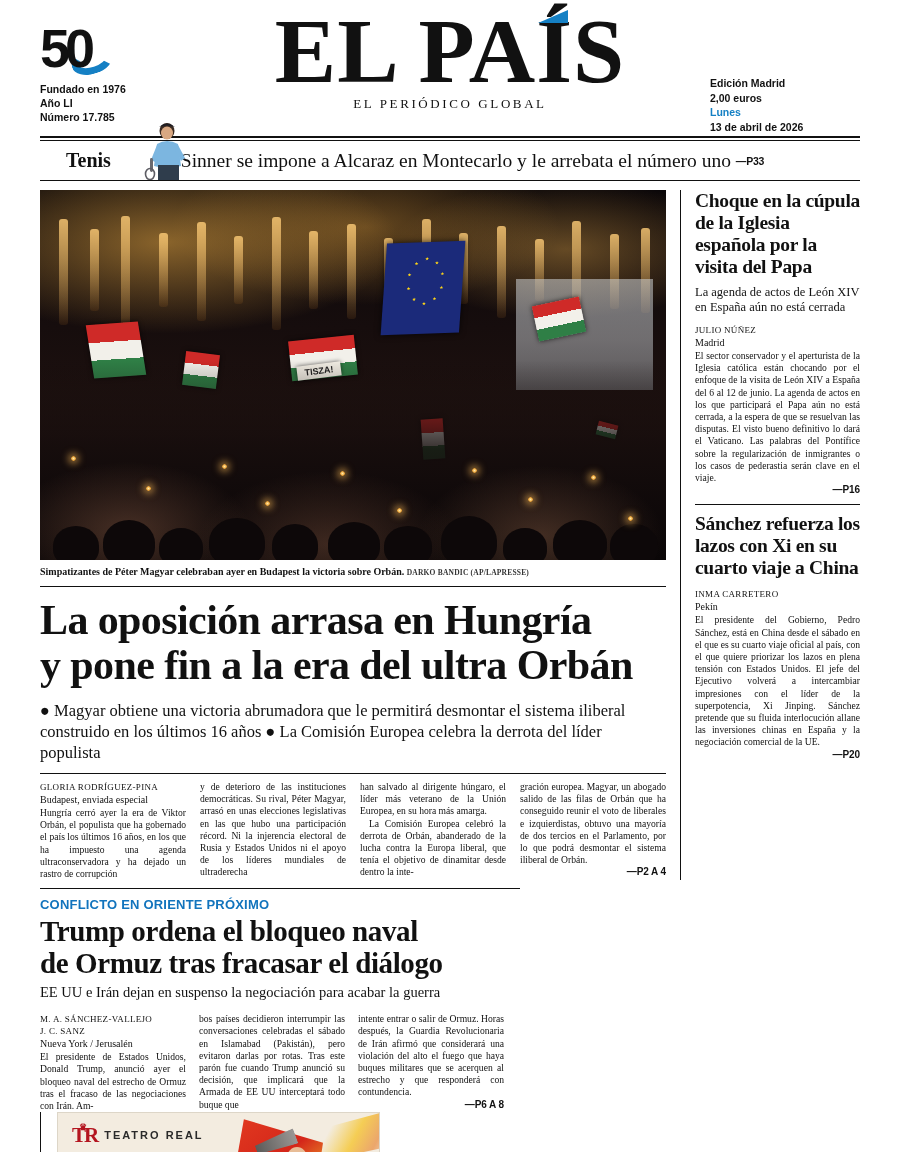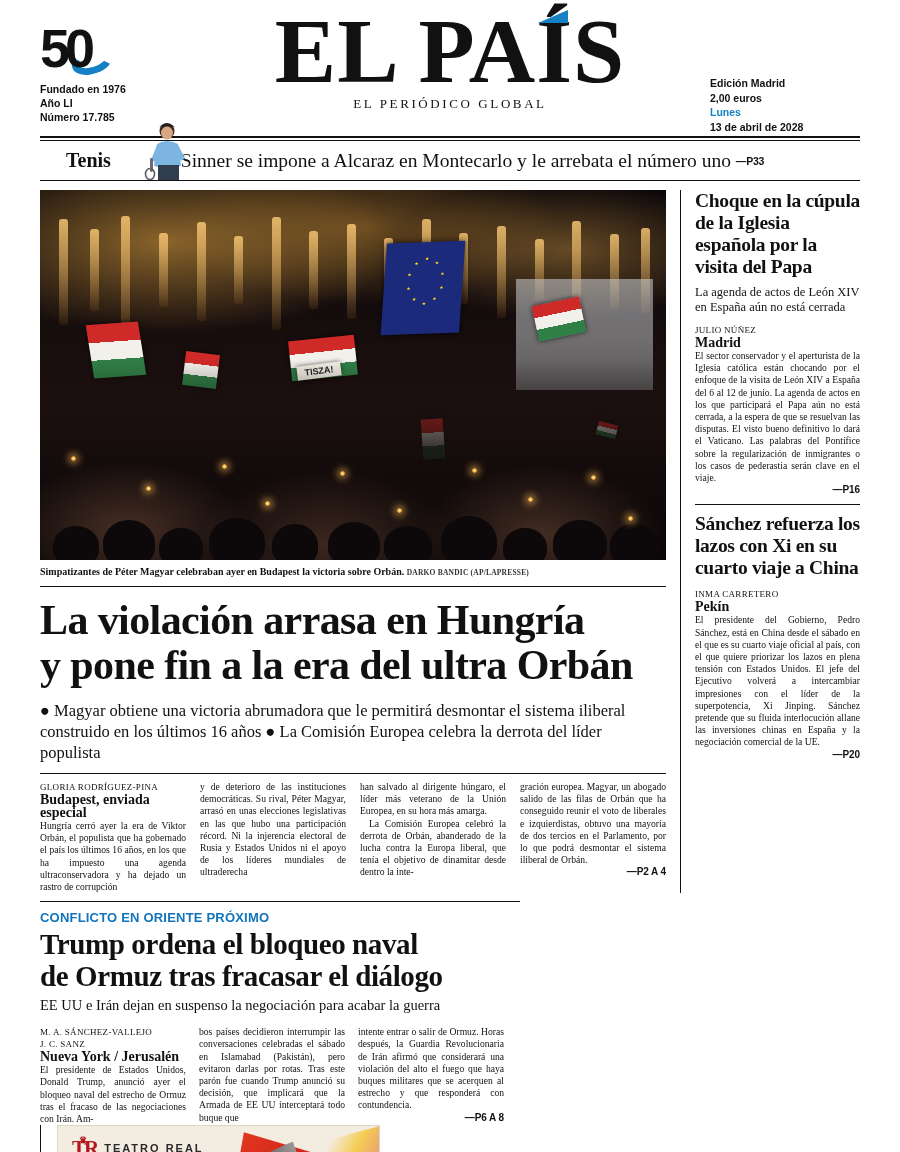--- a/index.html
+++ b/index.html
@@ -168,22 +168,22 @@
 
   .four-col {
     display: flex; gap: 14px; border-top: 1px solid #111; padding-top: 7px;
   }
   .four-col > div { width: 25%; }
   .byline {
     font-family: "Liberation Serif", serif; font-size: 9px;
     letter-spacing: .3px; line-height: 12px; text-transform: uppercase;
   }
   .byline2 {
-    font-family: "Liberation Serif", serif; font-weight: bold;
-    font-size: 14px; line-height: 13px; padding-bottom: 1px;
+    font-family: "Liberation Serif", serif; font-weight: normal;
+    font-size: 10px; line-height: 13px; padding-bottom: 1px;
   }
   .bodytext {
     font-family: "Liberation Serif", serif; font-size: 9.6px; line-height: 12.2px;
     text-align: justify; hyphens: auto;
   }
   .ref {
     font-family: "Liberation Sans", sans-serif; font-weight: bold;
     font-size: 10px; float: right; letter-spacing: -0.1px;
   }
 
@@ -369,21 +369,21 @@
         <span>EL PAÍS</span>
         <span class="accent"></span>
       </div>
       <div class="tagline">EL PERIÓDICO GLOBAL</div>
     </div>
 
     <div class="edition">
       <div>Edición Madrid</div>
       <div>2,00 euros</div>
       <div class="day">Lunes</div>
-      <div>13 de abril de 2028</div>
+      <div>13 de abril de 2026</div>
     </div>
   </div>
 
   <div class="rule-double"></div>
 
   <div class="tennis">
     <div class="tennis-label">Tenis</div>
     <svg class="tennis-photo" viewBox="0 0 48 58">
       <ellipse cx="23" cy="9" rx="7.5" ry="8" fill="#3a2b22"></ellipse>
       <ellipse cx="23" cy="11" rx="6" ry="6.5" fill="#d9a882"></ellipse>
@@ -472,21 +472,21 @@
         <div class="ph-candle" style="left:88%;top:77%"></div>
         <div class="ph-candle" style="left:94%;top:88%"></div>
       </div>
 
       <div class="caption">
         <span>Simpatizantes de Péter Magyar celebraban ayer en Budapest la victoria sobre Orbán.</span>
         <span class="credit">DARKO BANDIC (AP/LAPRESSE)</span>
       </div>
 
       <div class="headline">
-        <div>La violación arrasa en Hungría</div>
+        <div>La oposición arrasa en Hungría</div>
         <div>y pone fin a la era del ultra Orbán</div>
       </div>
 
       <div class="subhead">● Magyar obtiene una victoria abrumadora que le permitirá desmontar el sistema iliberal construido en los últimos 16 años ● La Comisión Europea celebra la derrota del líder populista</div>
 
       <div class="four-col">
         <div>
           <div class="byline">GLORIA RODRÍGUEZ-PINA</div>
           <div class="byline2">Budapest, enviada especial</div>
           <div class="bodytext">Hungría cerró ayer la era de Viktor Orbán, el populista que ha gobernado el país los últimos 16 años, en los que ha impuesto una agenda ultraconservadora y ha dejado un rastro de corrupción</div>

